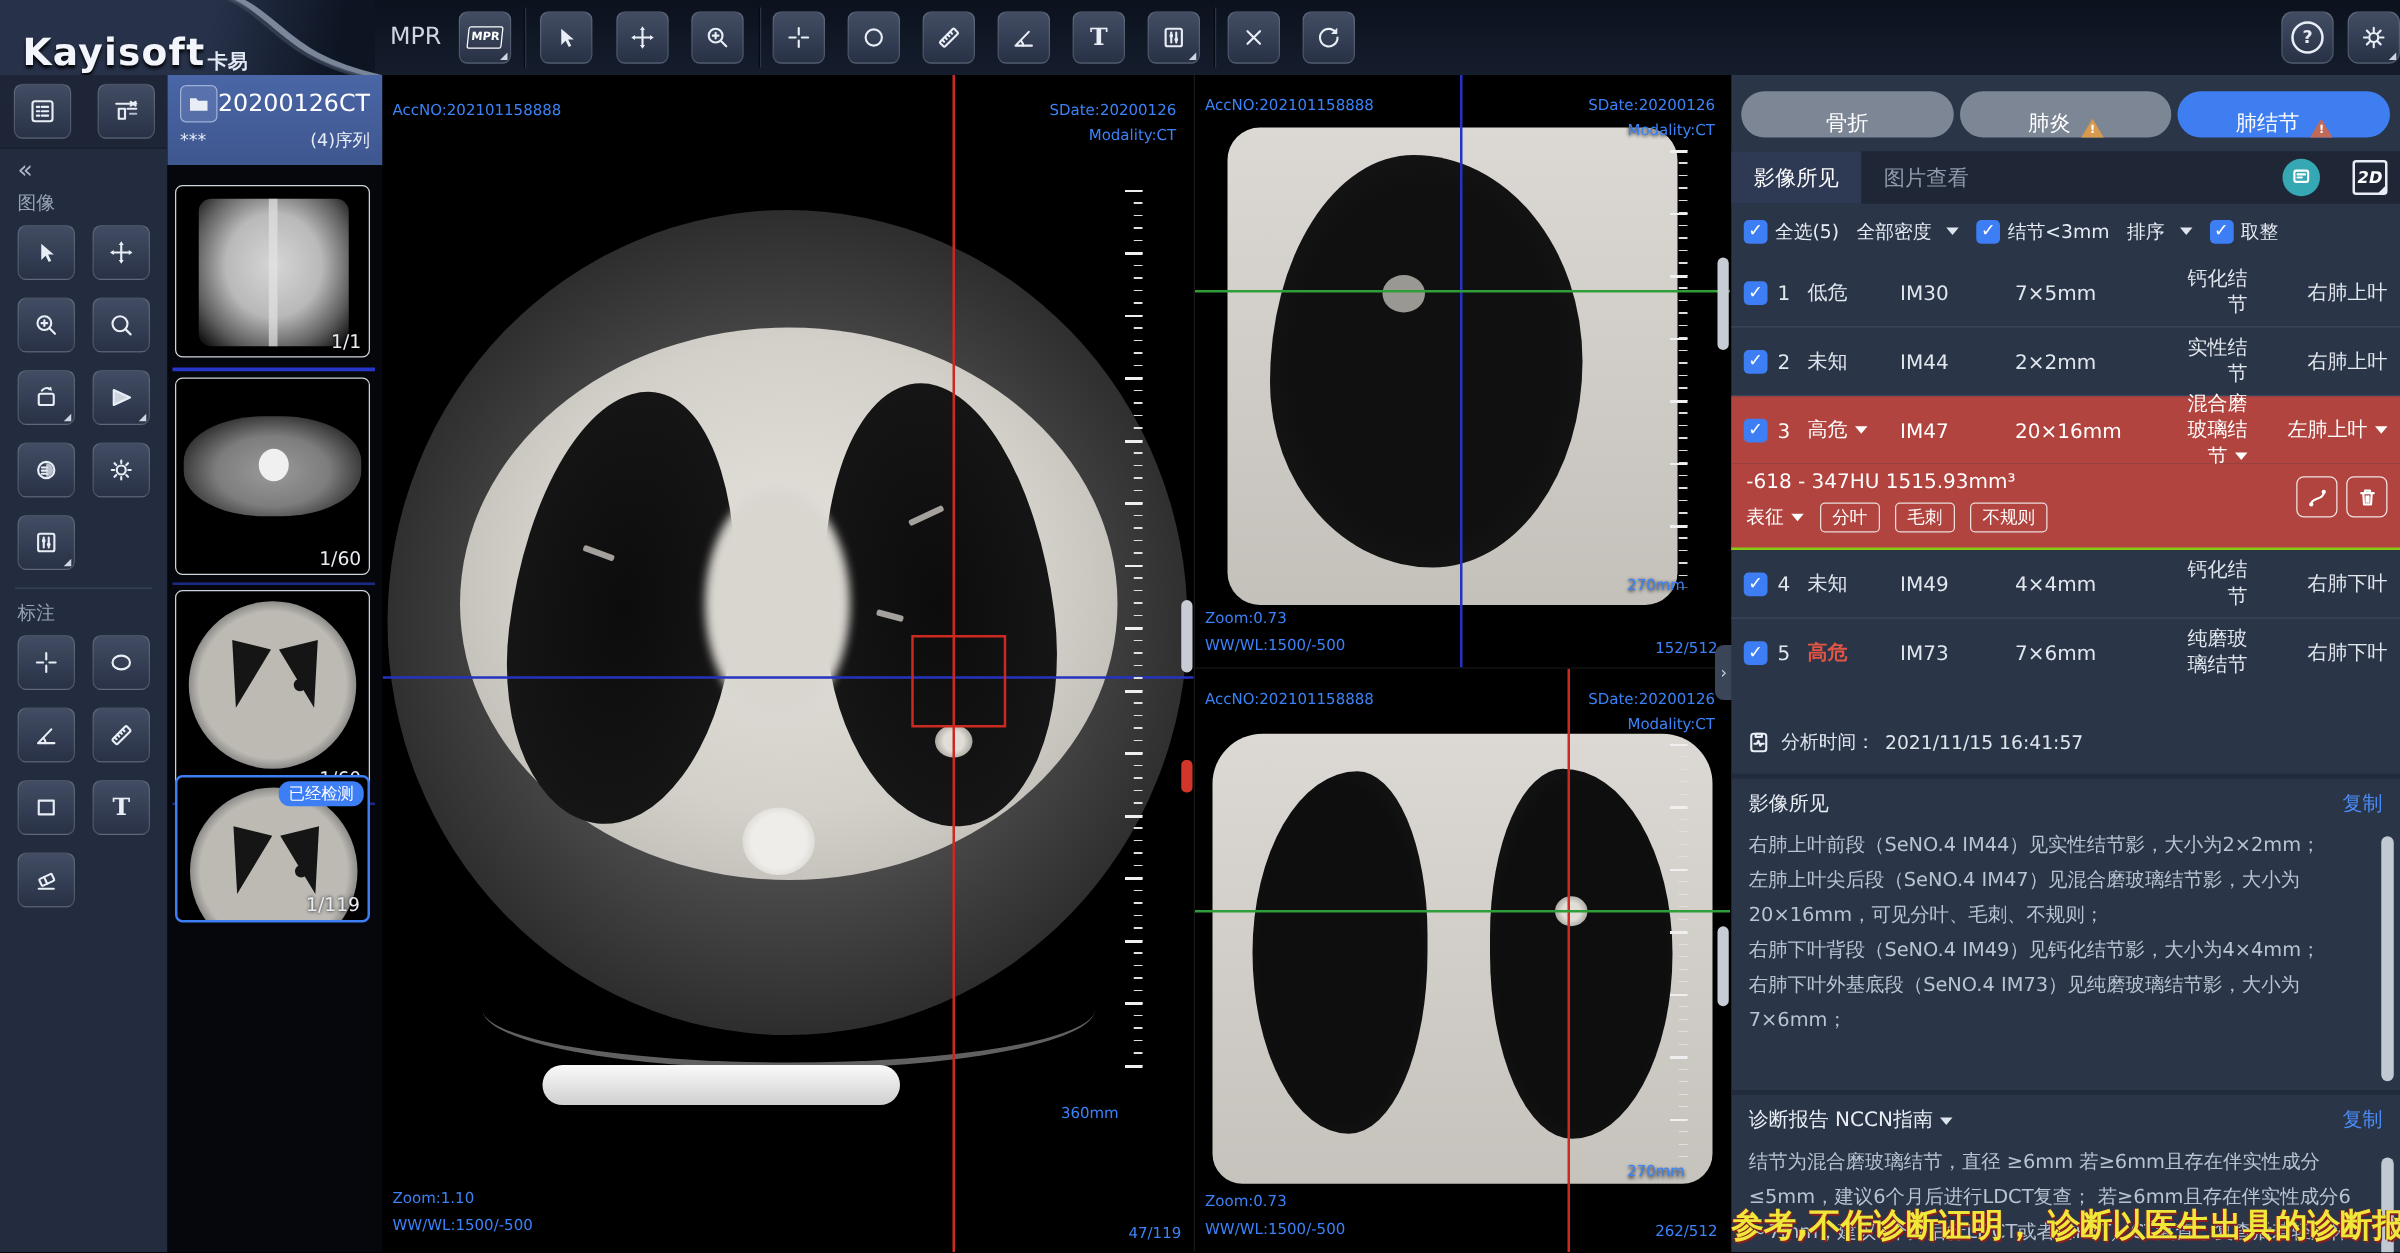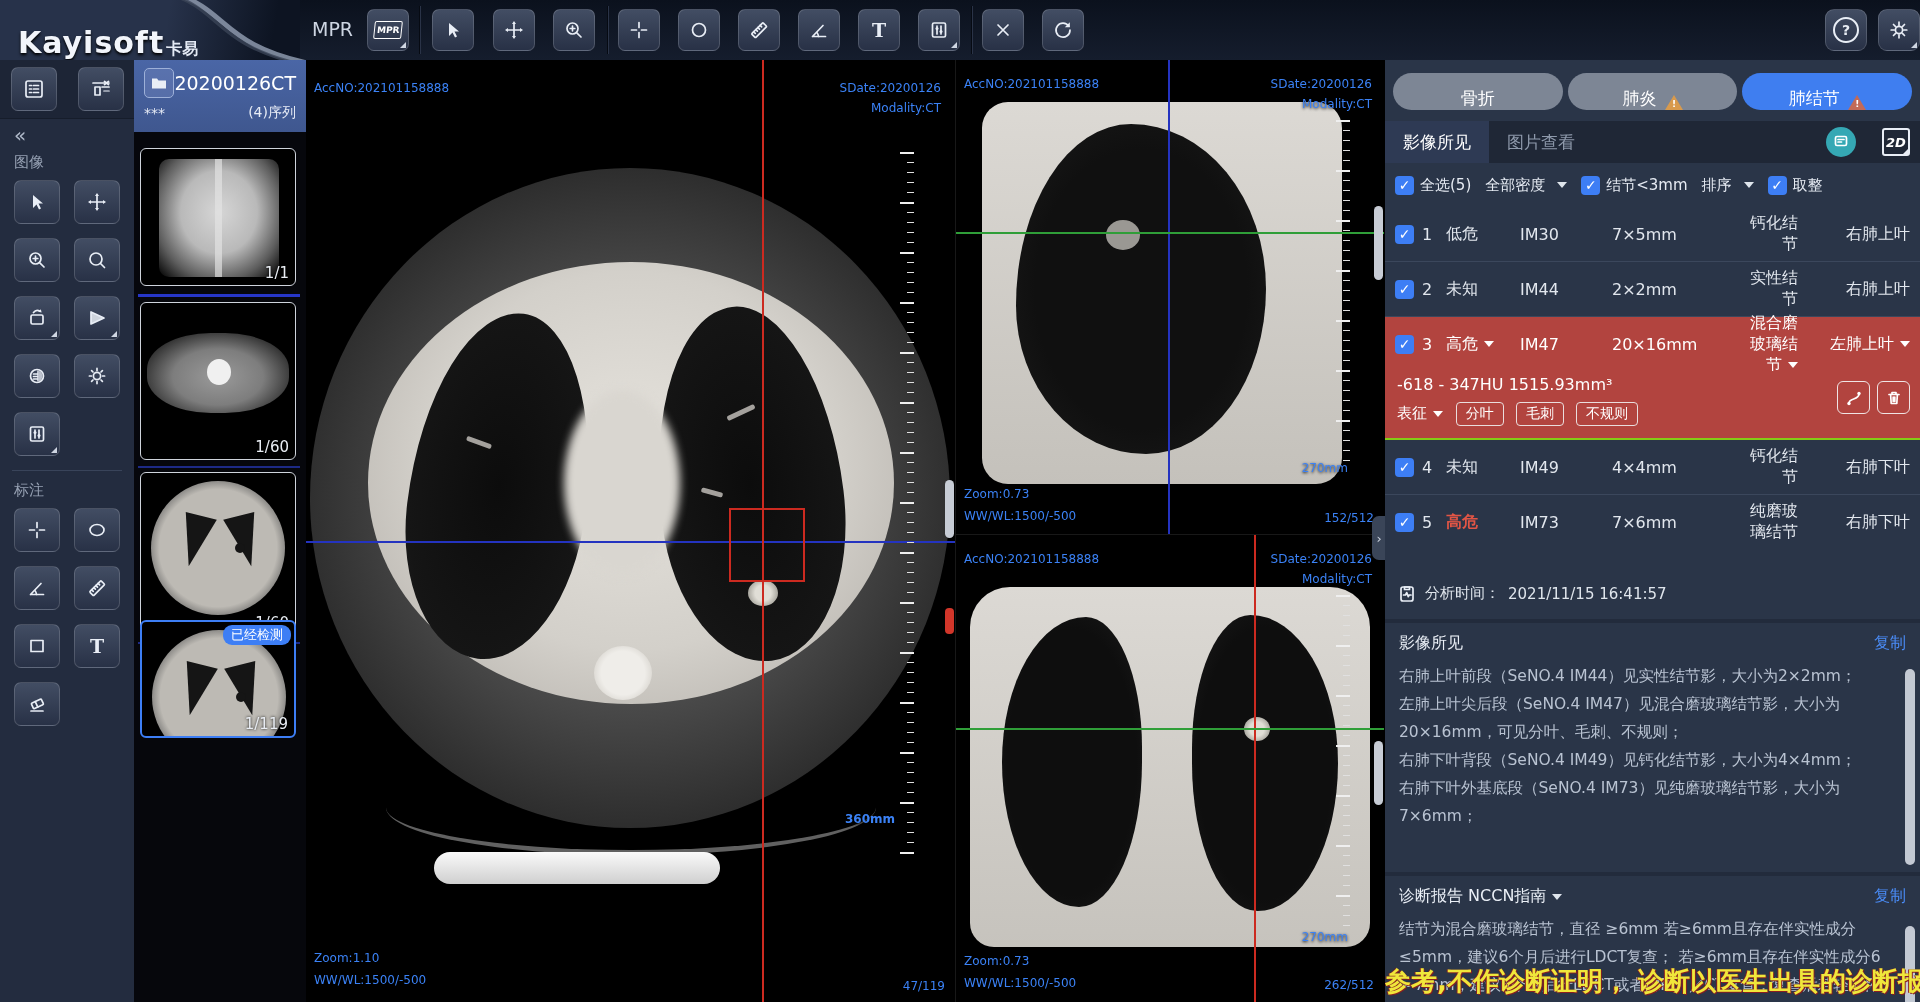--- a/index.html
+++ b/index.html
@@ -437,21 +437,21 @@
     <div class="nodule"></div>
 
     <div class="hline c-blue" style="top:481px;"></div>
     <div class="vline c-red" style="left:456px;"></div>
     <div class="roi-box" style="left:423px;top:448px;width:72px;height:70px;"></div>
 
     <div class="ruler" style="left:594px;top:92px;height:706px;">
         <div class="tk"></div>
         <div class="tk2"></div>
       </div>
-    <div class="ov r" style="right:60px;top:749px;font-weight:bold;">360mm</div>
+    <div class="ov r" style="right:60px;top:820px;">360mm</div>
 
     <div class="ov" style="left:8px;top:18px;">AccNO:202101158888</div>
     <div class="ov r" style="right:14px;top:18px;">SDate:20200126</div>
     <div class="ov r" style="right:14px;top:38px;">Modality:CT</div>
     <div class="ov" style="left:8px;top:888px;">Zoom:1.10</div>
     <div class="ov" style="left:8px;top:910px;">WW/WL:1500/-500</div>
     <div class="ov r" style="right:10px;top:916px;">47/119</div>
 
     <div class="scroll-h" style="right:1px;top:420px;height:58px;"></div>
     <div class="tick-red" style="right:1px;top:548px;height:26px;"></div>

